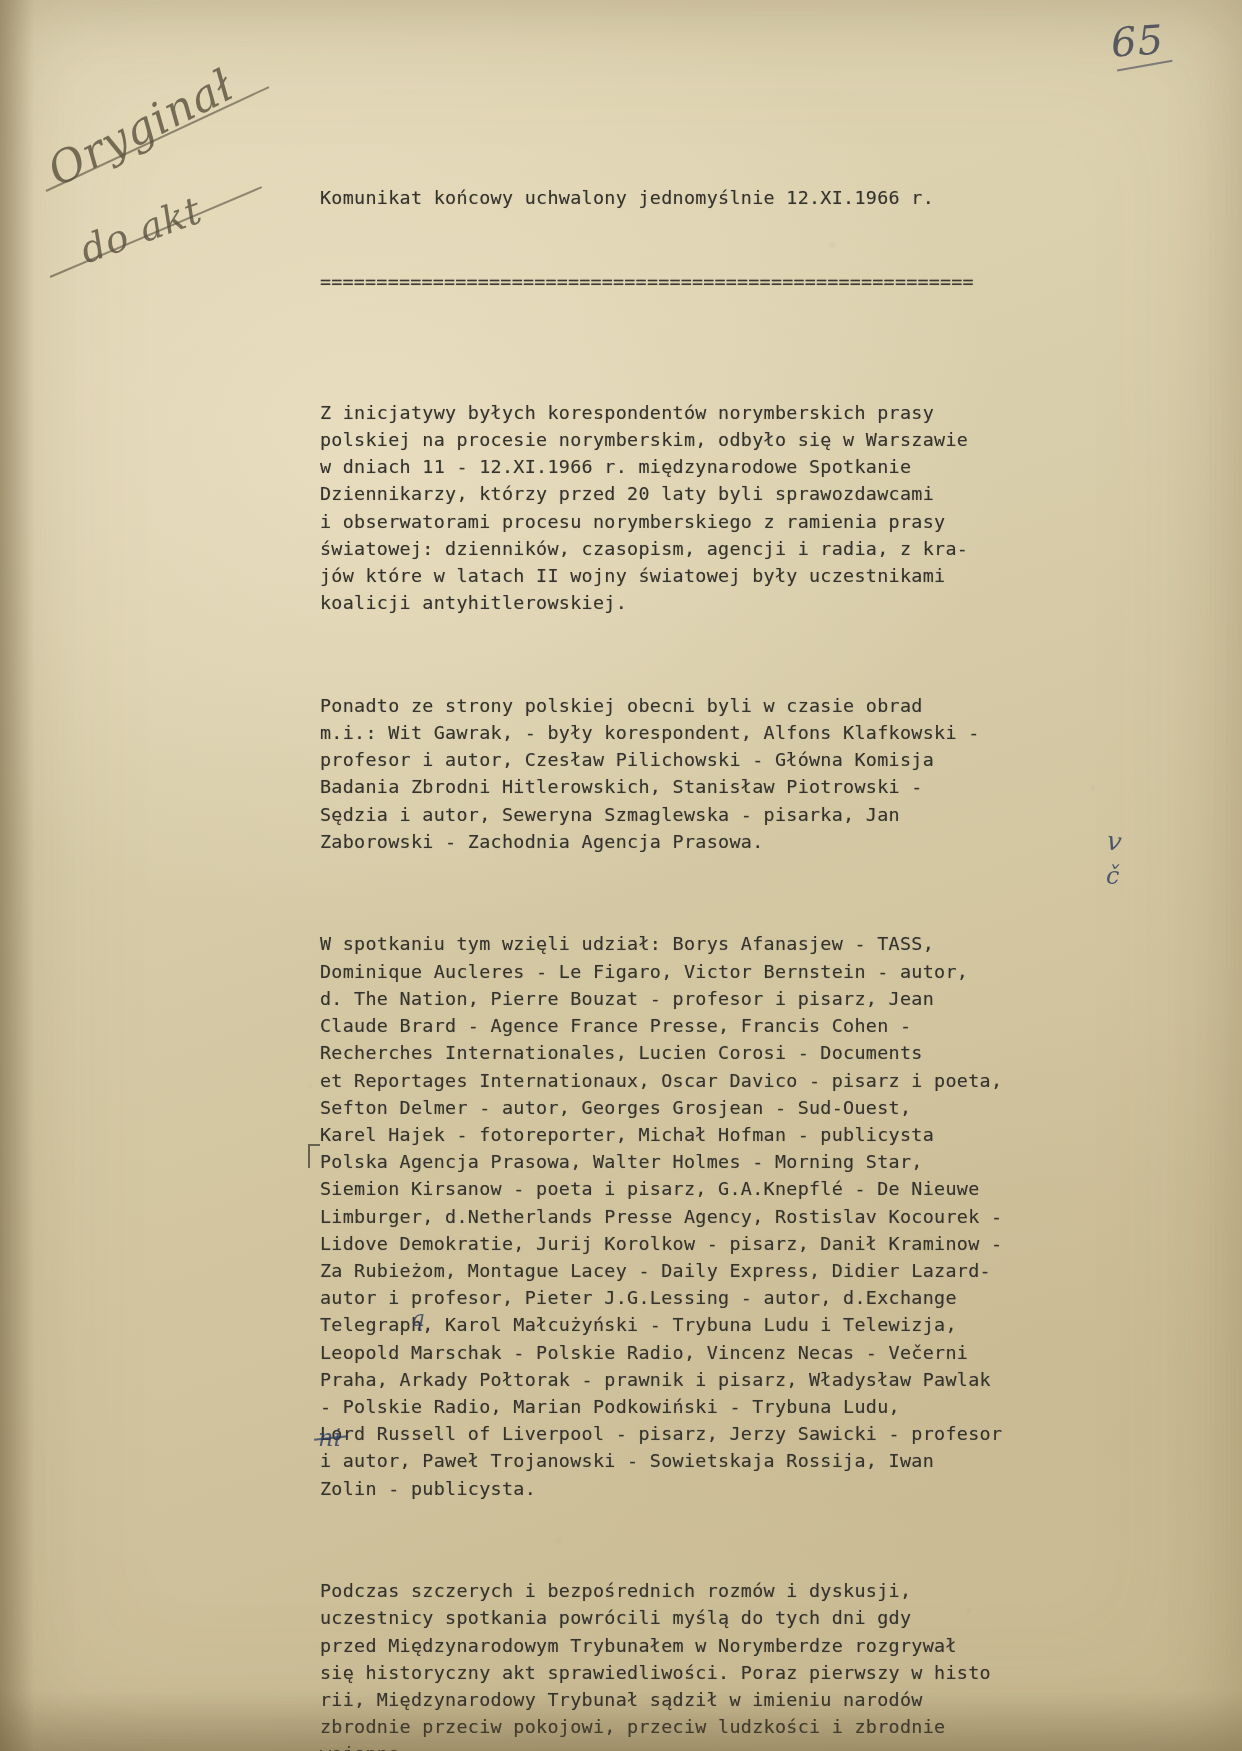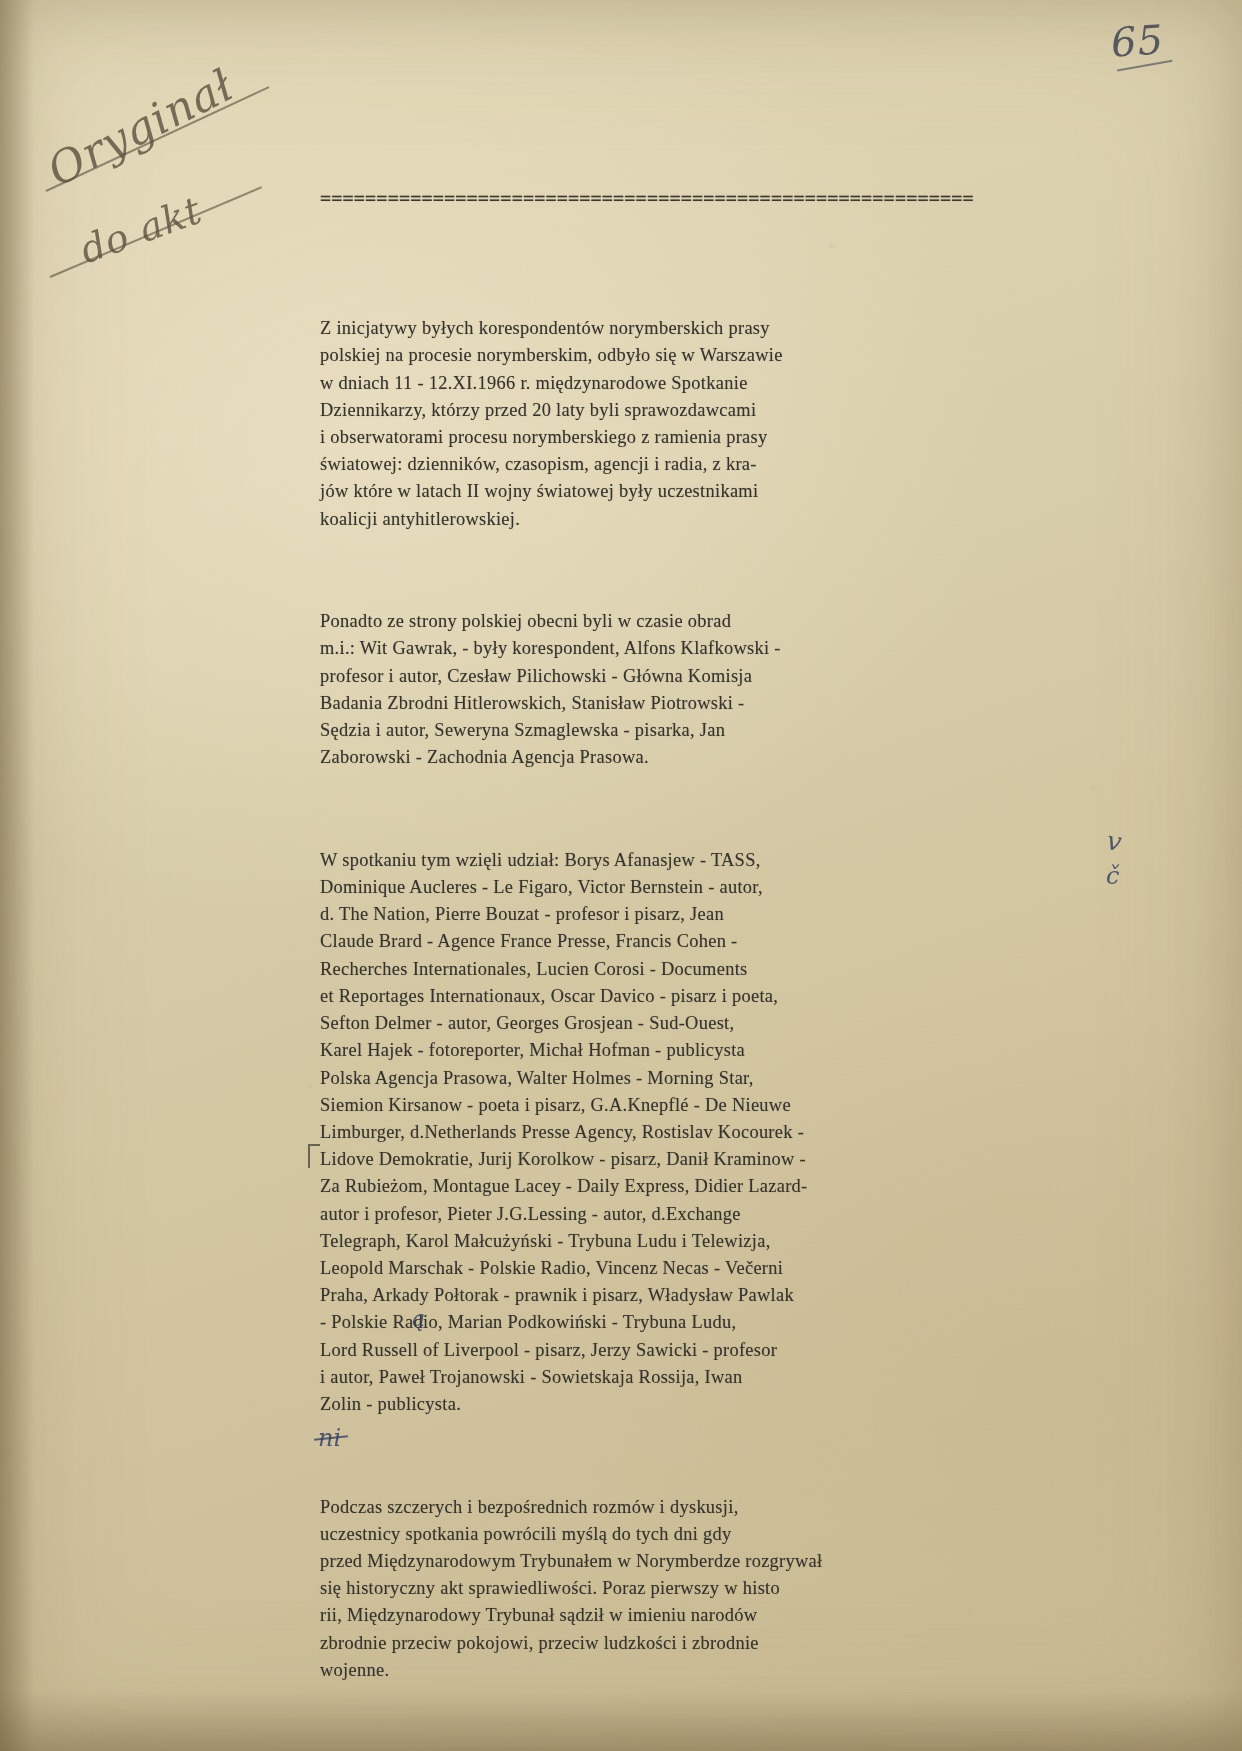--- a/index.html
+++ b/index.html
@@ -146,21 +146,20 @@
   }
   .typed .rule {
     margin: 0 0 22px 0;
     letter-spacing: 0.2px;
     white-space: pre;
     color: #3b3932;
   }
   .typed p.para {
     margin: 0 0 21px 0;
     white-space: pre-wrap;
-    font-family: Liberation Serif, serif;
   }
   .typed p.para.tight {
     margin-bottom: 0;
   }
   .ink-mark {
     position: absolute;
     color: #2f3c63;
     font-family: "DejaVu Serif", "Liberation Serif", serif;
     font-size: 26px;
     font-style: italic;
@@ -197,20 +196,21 @@
   <div class="hand-annotation">
     <div class="ha-line1">Oryginał</div>
     <div class="stroke s1"></div>
     <div class="ha-line2">do akt</div>
     <div class="stroke s2"></div>
   </div>
 
   <div class="page-number">65</div>
 
   <div class="typed">
+    <p class="title">Komunikat końcowy uchwalony jednomyślnie 12.XI.1966 r.</p>
     <p class="rule">==========================================================</p>
 
     <p class="para">Z inicjatywy byłych korespondentów norymberskich prasy
 polskiej na procesie norymberskim, odbyło się w Warszawie
 w dniach 11 - 12.XI.1966 r. międzynarodowe Spotkanie
 Dziennikarzy, którzy przed 20 laty byli sprawozdawcami
 i obserwatorami procesu norymberskiego z ramienia prasy
 światowej: dzienników, czasopism, agencji i radia, z kra-
 jów które w latach II wojny światowej były uczestnikami
 koalicji antyhitlerowskiej.</p>

